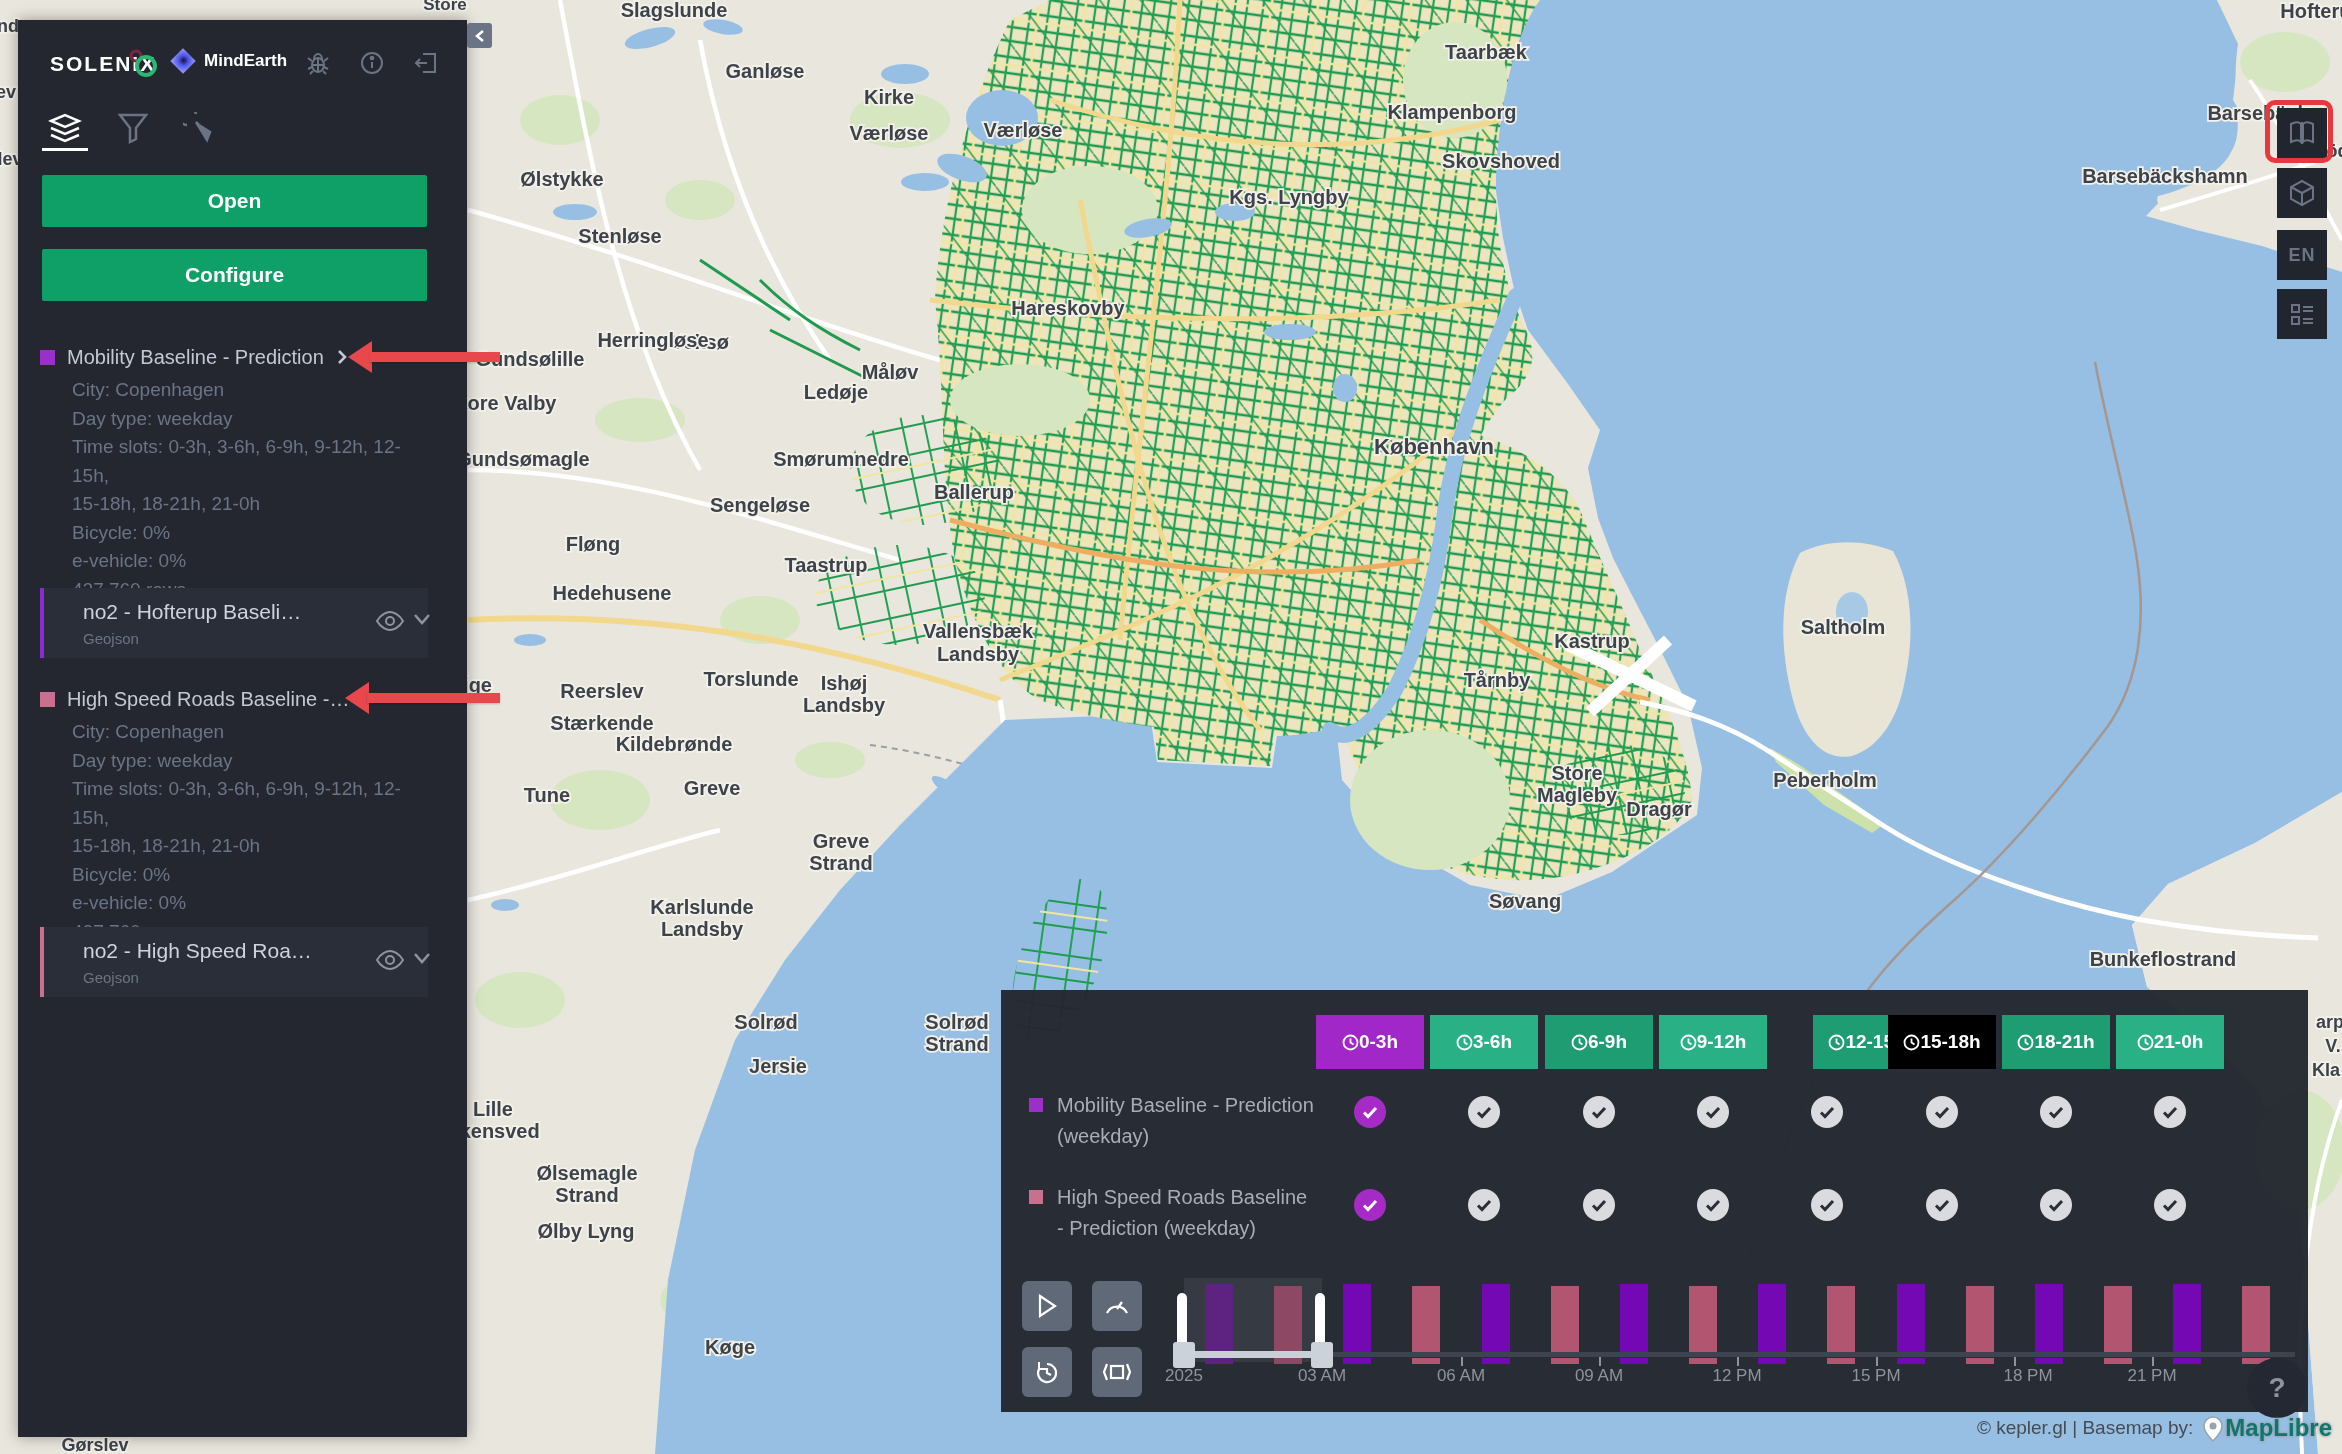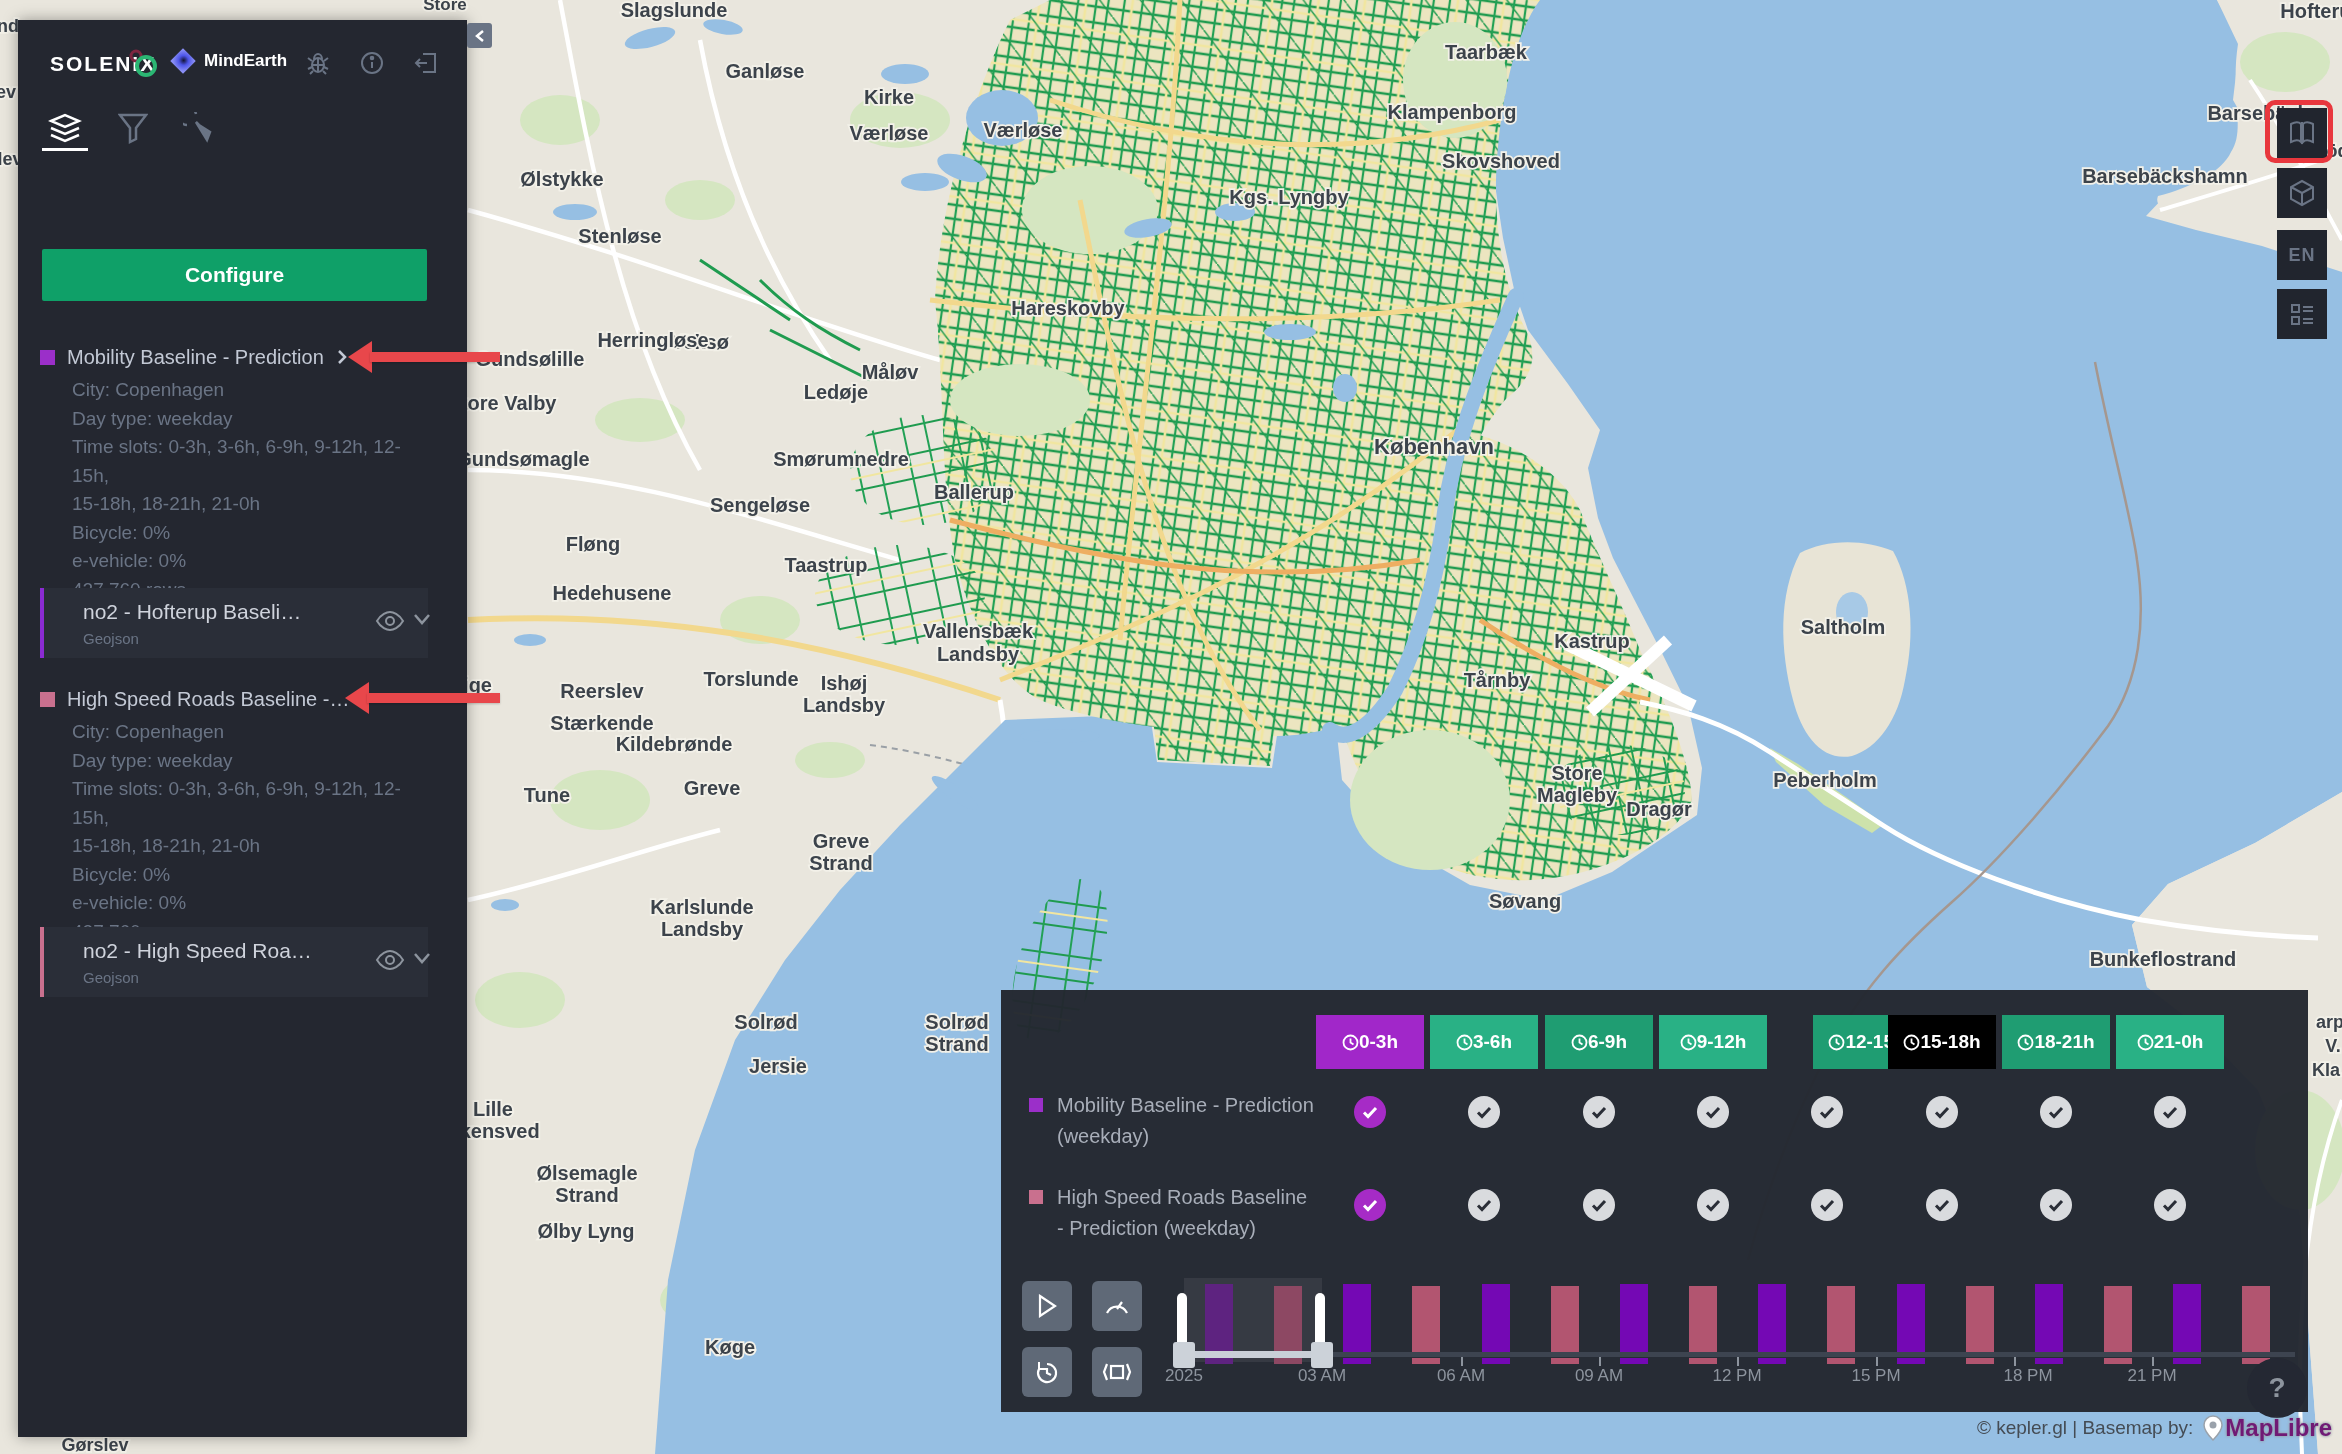--- a/index.html
+++ b/index.html
@@ -80,21 +80,21 @@
   .tl-bracket{position:absolute;top:303px;width:10px;height:72px;background:#fff;border-radius:5px;}
   .tl-handle{position:absolute;top:352px;width:22px;height:26px;background:#ccd2d9;border-radius:3px;}
 
   #help-circle{position:absolute;left:2247px;top:1358px;width:60px;height:60px;border-radius:50%;
                background:#242833;display:flex;align-items:center;justify-content:center;
                color:#8d949e;font-size:28px;font-weight:bold;}
 
   
   #attribution{position:absolute;right:10px;top:1414px;display:flex;align-items:center;gap:10px;}
   #attr-text{font-size:19px;color:#454c54;}
-  #maplibre-logo{display:flex;align-items:center;gap:2px;font-size:24px;font-weight:bold;color:#701a75;
+  #maplibre-logo{display:flex;align-items:flex-end;gap:2px;font-size:24px;font-weight:bold;color:#0f766e;
                  text-shadow:0 0 3px #9aa2ab,0 0 3px #9aa2ab;}
 </style>
 </head>
 <body>
 
 <div id="stage">
 
   <svg id="basemap" width="2342" height="1454" viewBox="0 0 2342 1454">
     <defs>
       <pattern id="net" width="46" height="46" patternUnits="userSpaceOnUse" patternTransform="rotate(8)">
@@ -358,20 +358,21 @@
       </div>
       <div class="tab" style="left:158px">
         <svg width="32" height="32" viewBox="0 0 32 32" fill="none" stroke="#6a7485" stroke-width="2.5">
           <path d="M13,2 A9,9 0 1 0 4,13"></path>
           <path d="M13,10 L24,28 L27,20 L16,13 Z" fill="#6a7485"></path>
         </svg>
       </div>
       <div class="tab-underline"></div>
     </div>
 
+    <button class="btn-green" style="top:155px">Open</button>
     <button class="btn-green" style="top:229px">Configure</button>
 
     <div class="layer-head" style="top:326px">
       <span class="layer-swatch" style="background:#9b2fc9"></span>
       <span class="layer-name">Mobility Baseline - Prediction</span>
       <svg width="12" height="16" viewBox="0 0 12 16">
         <path d="M3,2 L9,8 L3,14" fill="none" stroke="#c3c9d5" stroke-width="2.5"></path>
         </svg>
     </div>
     <ul class="layer-details" style="top:356px" id="details-0">

